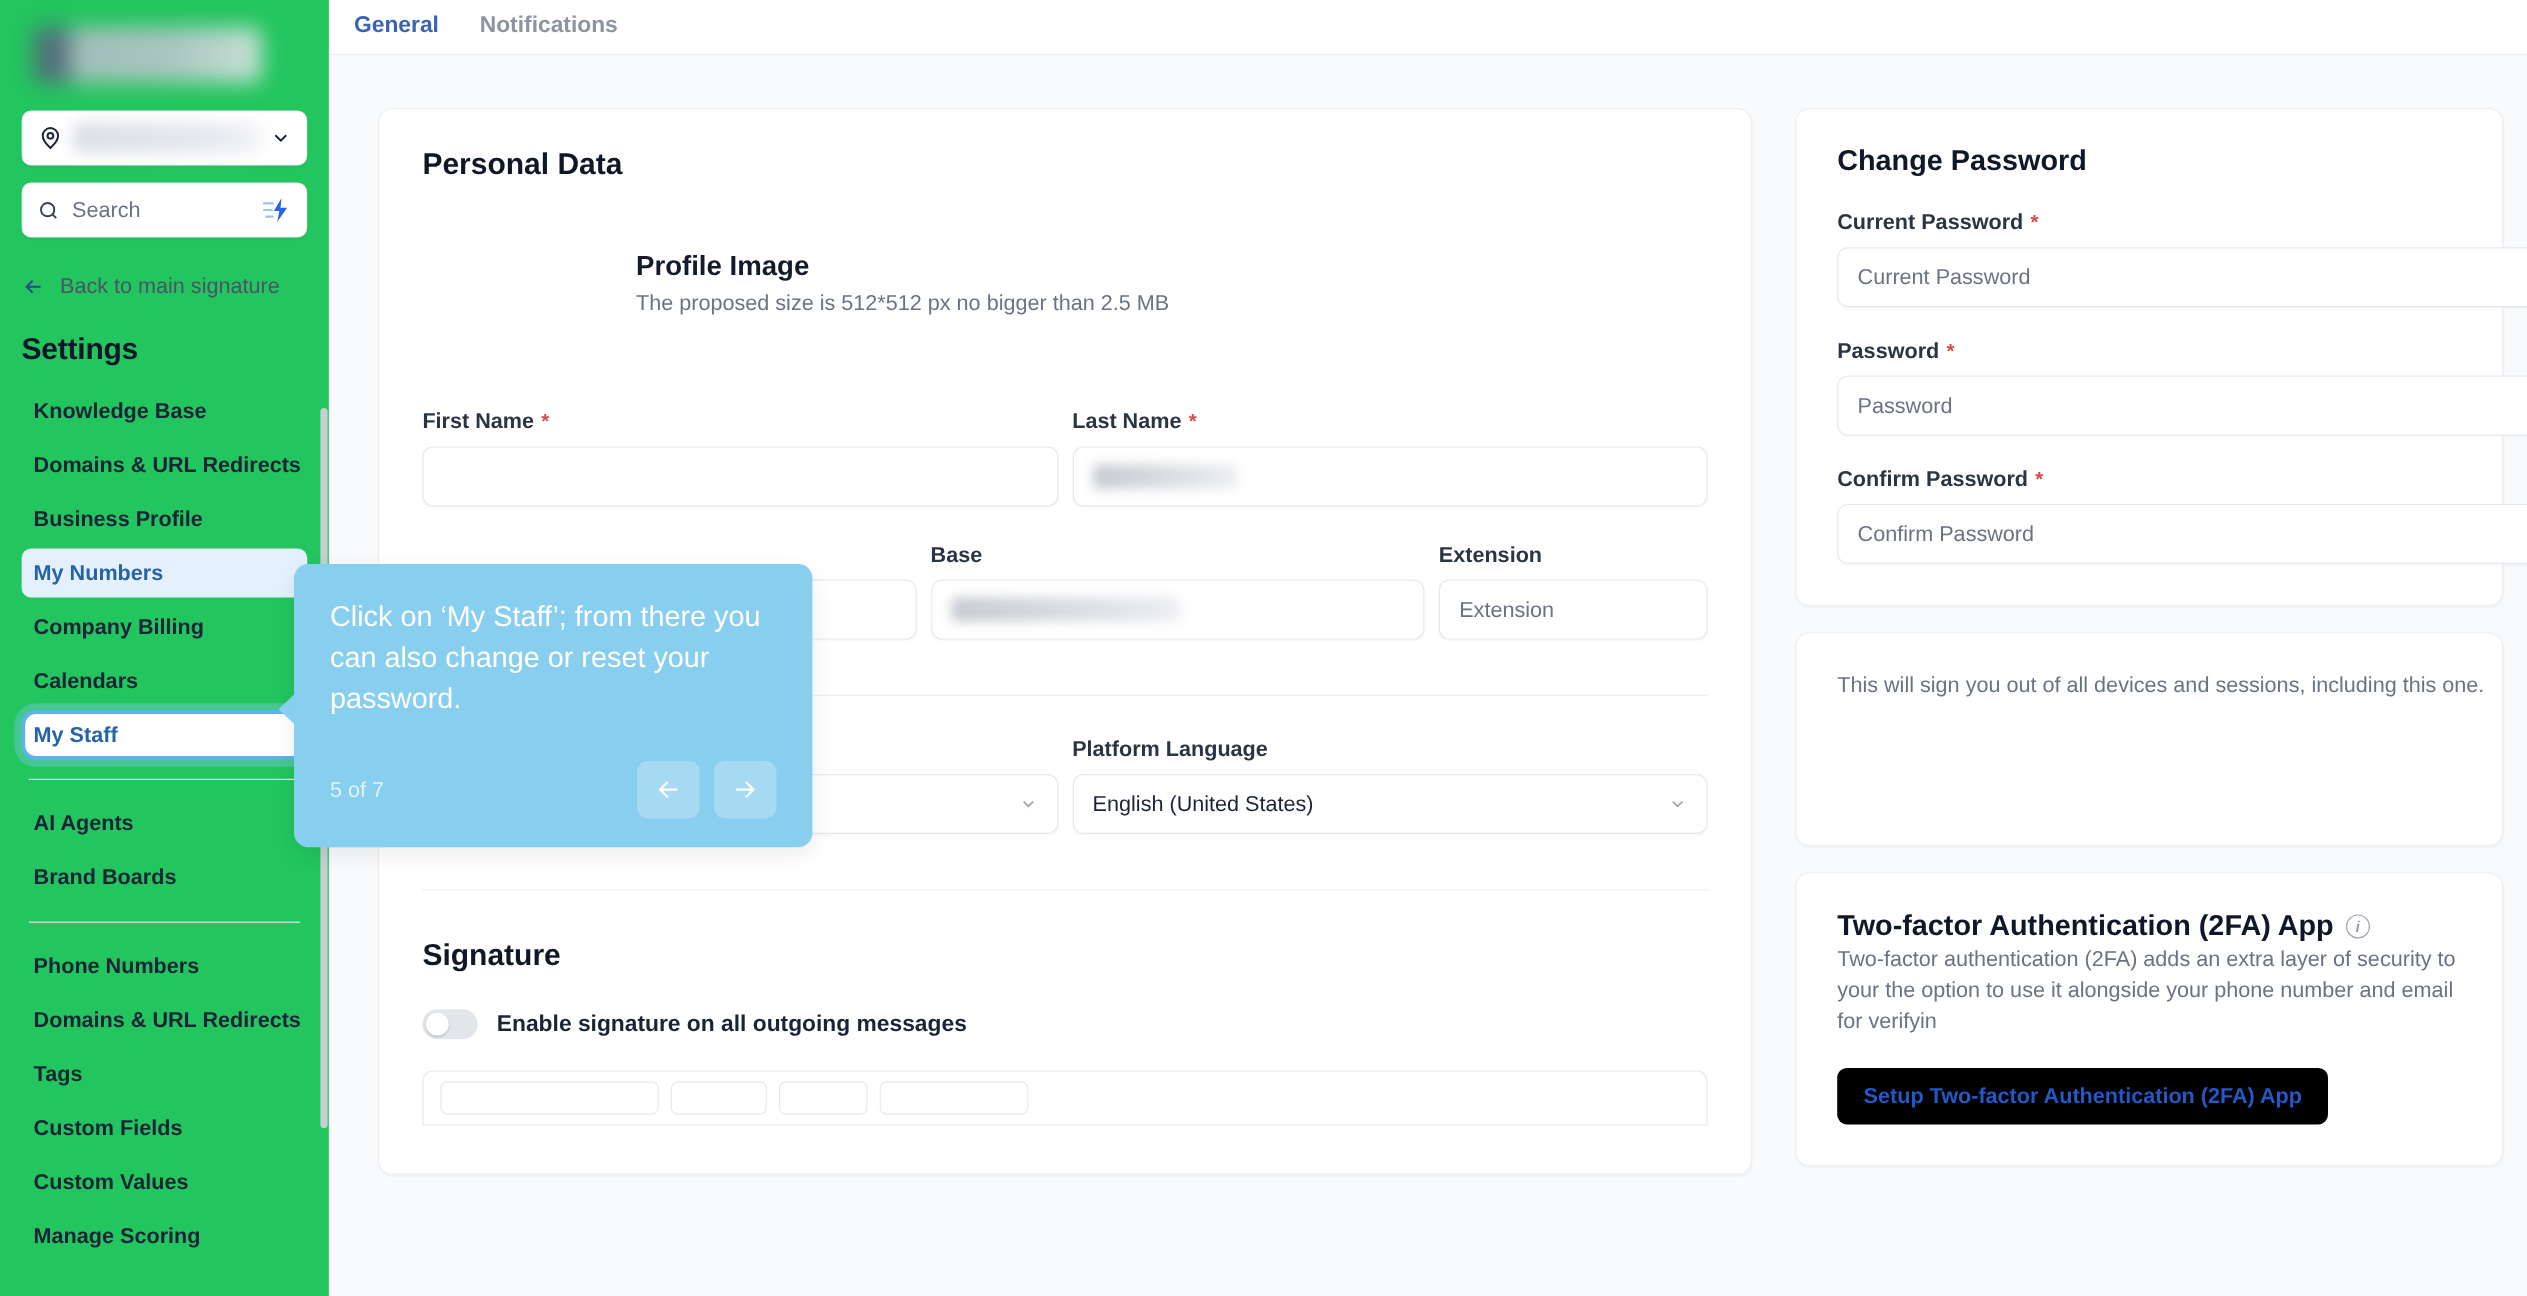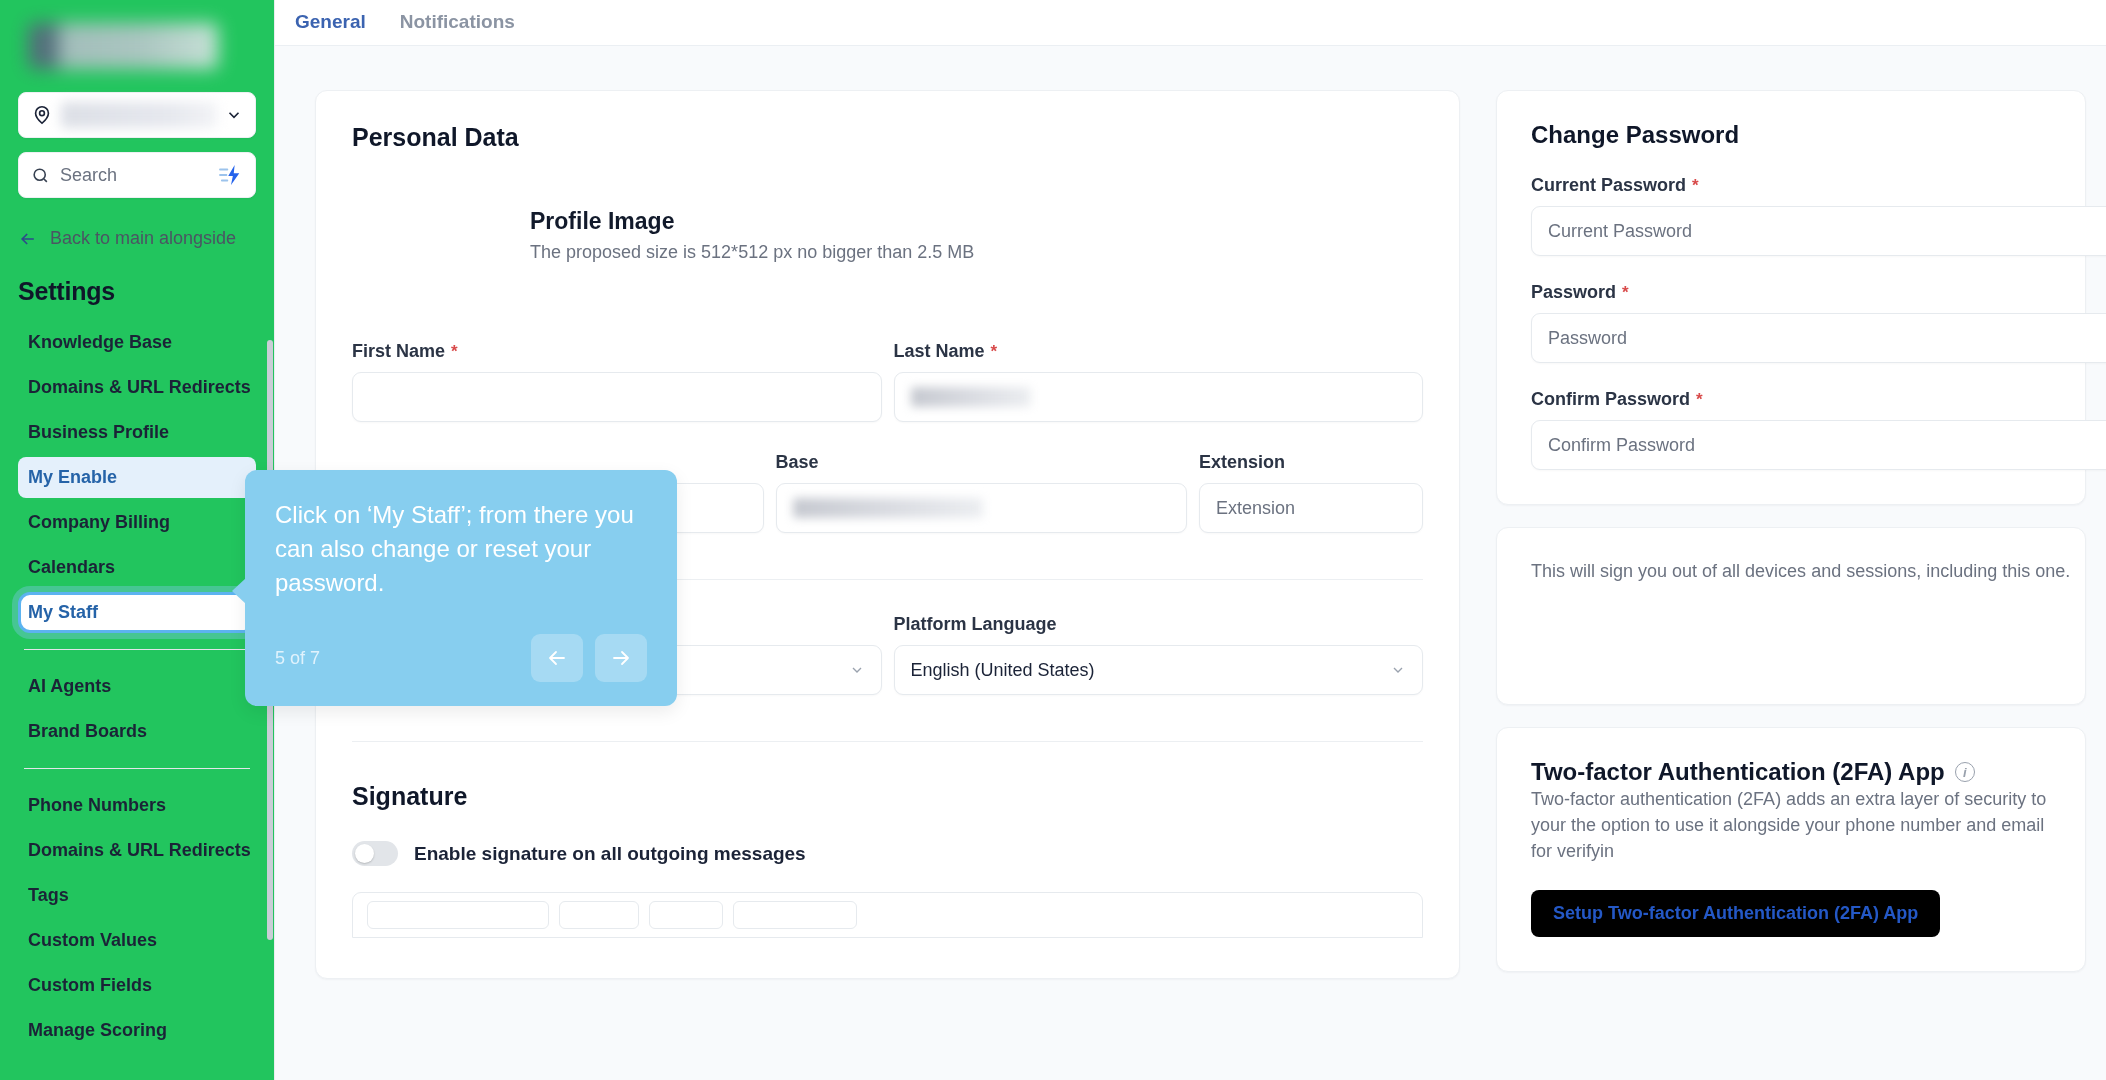--- a/index.html
+++ b/index.html
@@ -215,46 +215,46 @@
         </svg>
       </span>
     </div>
 
     <div class="back-row">
       <span>
         <svg width="20" height="20" viewBox="0 0 24 24" fill="none" stroke="#2d4a8a" stroke-width="2">
           <path d="M19 12H5M11 6l-6 6 6 6"></path>
         </svg>
       </span>
-      <span>Back to main alongside</span>
+      <span>Back to main signature</span>
     </div>
 
     <div class="settings-title">Settings</div>
 
     <div class="nav-list">
       <div class="nav-item">Knowledge Base</div>
       <div class="nav-item">Domains &amp; URL Redirects</div>
       <div class="nav-item">Business Profile</div>
-      <div class="nav-item active">My Enable</div>
+      <div class="nav-item active">My Numbers</div>
       <div class="nav-item">Company Billing</div>
       <div class="nav-item">Calendars</div>
       <div class="nav-item ring">My Staff</div>
 
       <div class="nav-sep"></div>
 
       <div class="nav-item">AI Agents</div>
       <div class="nav-item">Brand Boards</div>
 
       <div class="nav-sep"></div>
 
       <div class="nav-item">Phone Numbers</div>
       <div class="nav-item">Domains &amp; URL Redirects</div>
       <div class="nav-item">Tags</div>
+      <div class="nav-item">Custom Fields</div>
       <div class="nav-item">Custom Values</div>
-      <div class="nav-item">Custom Fields</div>
       <div class="nav-item">Manage Scoring</div>
     </div>
 
     <div class="scrollbar"></div>
   </aside>
 
   <section class="main">
 
     <div class="tabbar">
       <div class="tab active">General</div>

